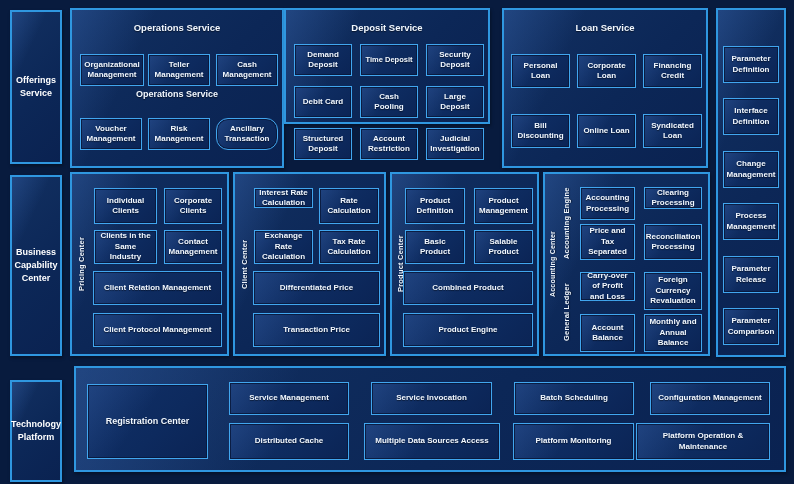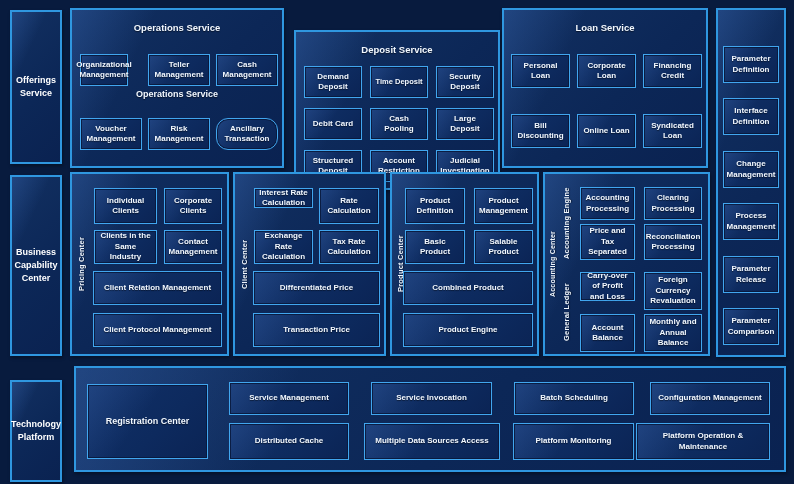--- a/index.html
+++ b/index.html
@@ -64,30 +64,30 @@
 </style>
 </head>
 <body>
 
 <div class="panel rail" style="left:10px;top:10px;width:52px;height:154px;">Offerings Service</div>
 <div class="panel rail" style="left:10px;top:175px;width:52px;height:181px;">Business Capability Center</div>
 <div class="panel rail" style="left:10px;top:380px;width:52px;height:102px;">Technology Platform</div>
 
 <div class="panel" style="left:70px;top:8px;width:214px;height:160px;">
   <div class="ptitle" style="top:12px;">Operations Service</div>
-  <div class="box" style="left:8px;top:44px;width:48px;height:32px;">Organizational Management</div>
+  <div class="box" style="left:8px;top:44px;width:64px;height:32px;">Organizational Management</div>
   <div class="box" style="left:76px;top:44px;width:62px;height:32px;">Teller Management</div>
   <div class="box" style="left:144px;top:44px;width:62px;height:32px;">Cash Management</div>
   <div class="midlabel" style="top:79px;">Operations Service</div>
   <div class="box" style="left:8px;top:108px;width:62px;height:32px;">Voucher Management</div>
   <div class="box" style="left:76px;top:108px;width:62px;height:32px;">Risk Management</div>
   <div class="box" style="left:144px;top:108px;width:62px;height:32px;border-radius:12px;">Ancillary Transaction</div>
 </div>
 
-<div class="panel" style="left:294px;top:8px;width:206px;height:160px;margin-top:22px;">
+<div class="panel" style="left:284px;top:8px;width:206px;height:116px;">
   <div class="ptitle" style="top:12px;">Deposit Service</div>
   <div class="box" style="left:8px;top:34px;width:58px;height:32px;">Demand Deposit</div>
   <div class="box sm" style="left:74px;top:34px;width:58px;height:32px;">Time Deposit</div>
   <div class="box" style="left:140px;top:34px;width:58px;height:32px;">Security Deposit</div>
   <div class="box" style="left:8px;top:76px;width:58px;height:32px;">Debit Card</div>
   <div class="box" style="left:74px;top:76px;width:58px;height:32px;">Cash Pooling</div>
   <div class="box" style="left:140px;top:76px;width:58px;height:32px;">Large Deposit</div>
   <div class="box" style="left:8px;top:118px;width:58px;height:32px;">Structured Deposit</div>
   <div class="box" style="left:74px;top:118px;width:58px;height:32px;">Account Restriction</div>
   <div class="box" style="left:140px;top:118px;width:58px;height:32px;">Judicial Investigation</div>
@@ -140,21 +140,21 @@
   <div class="box" style="left:82px;top:56px;width:59px;height:34px;">Salable Product</div>
   <div class="box" style="left:11px;top:97px;width:130px;height:34px;">Combined Product</div>
   <div class="box" style="left:11px;top:139px;width:130px;height:34px;">Product Engine</div>
 </div>
 
 <div class="panel" style="left:543px;top:172px;width:167px;height:184px;">
   <div class="vlabel" style="left:1px;top:8px;width:13px;height:164px;font-size:7px;">Accounting Center</div>
   <div class="vlabel" style="left:15px;top:6px;width:13px;height:86px;">Accounting Engine</div>
   <div class="vlabel" style="left:15px;top:98px;width:13px;height:80px;">General Ledger</div>
   <div class="box" style="left:35px;top:13px;width:55px;height:33px;">Accounting Processing</div>
-  <div class="box" style="left:99px;top:13px;width:58px;height:33px;">Clearing Processing</div>
+  <div class="box" style="left:99px;top:13px;width:58px;height:22px;">Clearing Processing</div>
   <div class="box" style="left:35px;top:50px;width:55px;height:36px;">Price and Tax Separated</div>
   <div class="box" style="left:99px;top:50px;width:58px;height:36px;">Reconciliation Processing</div>
   <div class="box" style="left:35px;top:98px;width:55px;height:29px;">Carry-over of Profit and Loss</div>
   <div class="box" style="left:99px;top:98px;width:58px;height:38px;">Foreign Currency Revaluation</div>
   <div class="box" style="left:35px;top:140px;width:55px;height:38px;">Account Balance</div>
   <div class="box" style="left:99px;top:140px;width:58px;height:38px;">Monthly and Annual Balance</div>
 </div>
 
 <div class="panel" style="left:74px;top:366px;width:712px;height:106px;">
   <div class="box" style="left:11px;top:16px;width:121px;height:75px;font-size:9px;">Registration Center</div>

